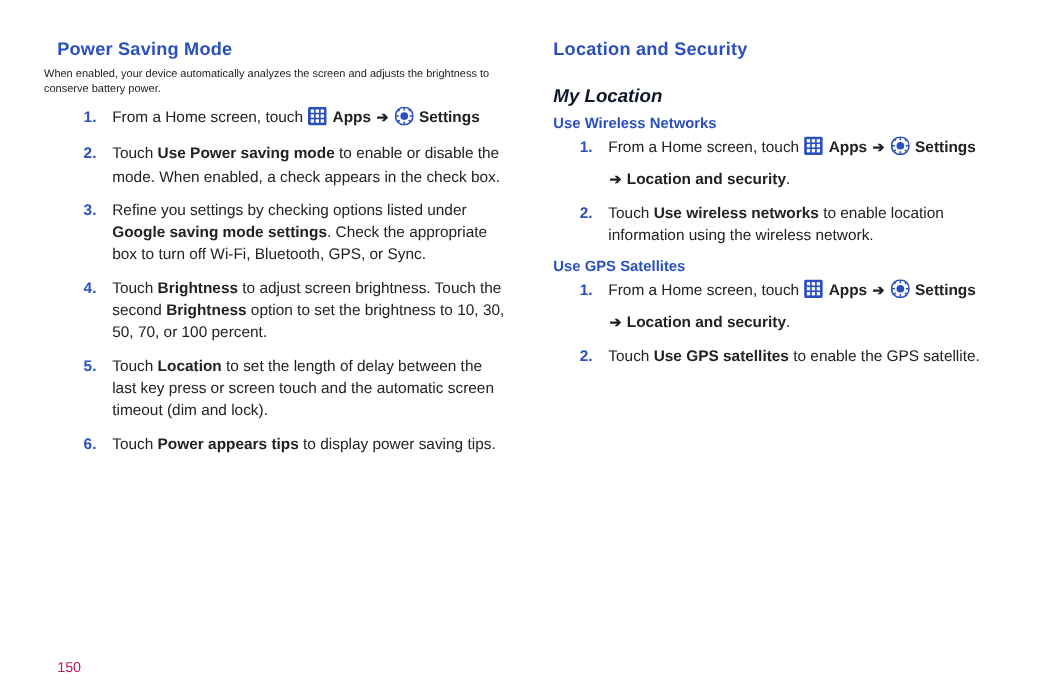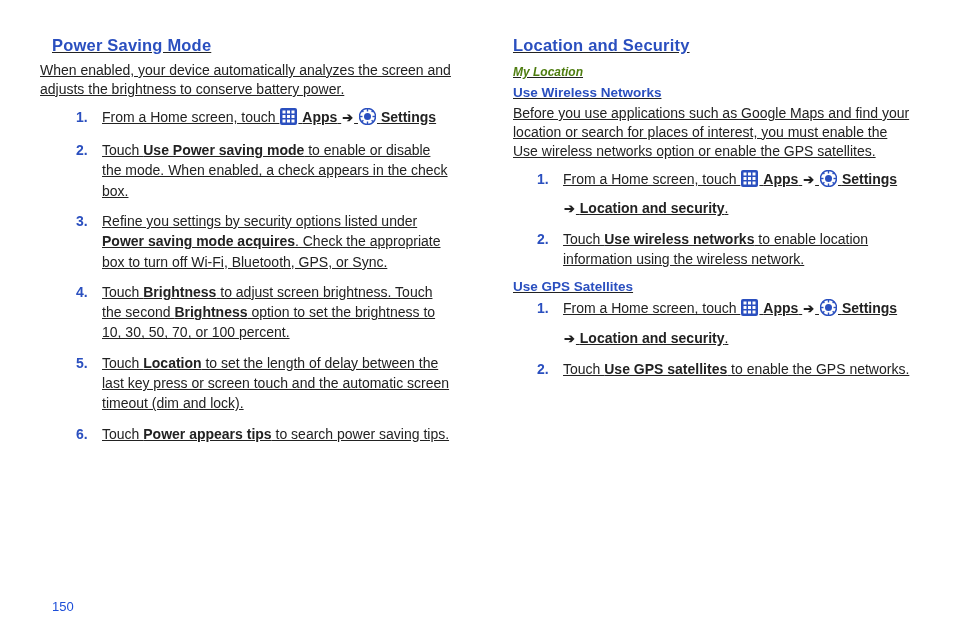--- a/index.html
+++ b/index.html
@@ -13,49 +13,48 @@
   }
   .page {
     position: relative;
     width: 954px;
     height: 636px;
     box-sizing: border-box;
     padding: 36px 40px 20px 52px;
   }
   .cols {
     display: flex;
-    gap: 60px;
-    text-decoration: underline;
+    gap: 40px;
   }
   .col {
     flex: 1 1 0;
     min-width: 0;
   }
   .h-blue {
     color: #2a4fbf;
     font-weight: 700;
     font-size: 16.5px;
     margin: 0 0 6px 0;
     letter-spacing: 0.2px;
   }
   .h-blue-sub {
-    color: #4d7c0f;
+    color: #0f172a;
     font-weight: 700;
     font-style: italic;
-    font-size: 12px;
-    margin: 10px 0 4px 0;
+    font-size: 17px;
+    margin: 23px 0 4px 0;
   }
   .h-blue-small {
     color: #2a4fbf;
     font-weight: 700;
     font-size: 13.5px;
     margin: 6px 0 4px 0;
   }
   .para {
-    font-size: 14px;
+    font-size: 10px;
     line-height: 1.35;
     margin: 0 0 8px 0;
     font-stretch: condensed;
   }
   ol.steps {
     margin: 0 0 6px 0;
     padding: 0 0 0 50px;
     list-style: none;
     counter-reset: step;
   }
@@ -86,21 +85,21 @@
   .icon {
     display: inline-block;
     vertical-align: -3px;
     margin: 0 1px;
   }
   .pagenum {
     position: absolute;
     left: 52px;
     bottom: 22px;
     font-size: 13px;
-    color: #1d4ed8;
+    color: #be185d;
   }
 </style>
 </head>
 <body>
 
 <div class="page">
   <div class="cols">
 
     <div class="col">
       <h2 class="h-blue">Power Saving Mode</h2>
@@ -142,40 +141,39 @@
                   <rect x="2.5" y="12.3" width="2.2" height="1.4" transform="rotate(-45 3.6 13)"></rect>
                 </g>
               </svg>
           </span>
           <span class="b">Settings</span>
         </li>
         <li>
           <span>Touch </span><span class="b">Use Power saving mode</span><span> to enable or disable the mode. When enabled, a check appears in the check box.</span>
         </li>
         <li>
-          <span>Refine you settings by security options listed under </span><span class="b">Power saving mode acquires</span><span>. Check the appropriate box to turn off Wi-Fi, Bluetooth, GPS, or Sync.</span>
+          <span>Refine you settings by checking options listed under </span><span class="b">Google saving mode settings</span><span>. Check the appropriate box to turn off Wi-Fi, Bluetooth, GPS, or Sync.</span>
         </li>
         <li>
           <span>Touch </span><span class="b">Brightness</span><span> to adjust screen brightness. Touch the second </span><span class="b">Brightness</span><span> option to set the brightness to 10, 30, 50, 70, or 100 percent.</span>
         </li>
         <li>
           <span>Touch </span><span class="b">Location</span><span> to set the length of delay between the last key press or screen touch and the automatic screen timeout (dim and lock).</span>
         </li>
         <li>
-          <span>Touch </span><span class="b">Power appears tips</span><span> to search power saving tips.</span>
+          <span>Touch </span><span class="b">Power appears tips</span><span> to display power saving tips.</span>
         </li>
       </ol>
     </div>
 
     <div class="col">
       <h2 class="h-blue">Location and Security</h2>
 
       <h3 class="h-blue-sub">My Location</h3>
       <h4 class="h-blue-small">Use Wireless Networks</h4>
-      <p class="para">Before you use applications such as Google Maps and find your location or search for places of interest, you must enable the Use wireless networks option or enable the GPS satellites.</p>
 
       <ol class="steps">
         <li>
           <span>From a Home screen, touch </span>
           <span class="icon">
             <svg width="17" height="17" viewBox="0 0 17 17">
                 <rect x="0" y="0" width="17" height="17" rx="2" fill="#2a4fbf"></rect>
                 <g fill="#fff">
                   <rect x="2.5" y="2.5" width="3" height="3"></rect>
                   <rect x="7" y="2.5" width="3" height="3"></rect>
@@ -256,21 +254,21 @@
                 </g>
               </svg>
           </span>
           <span class="b">Settings</span>
           <div style="margin-top:6px">
             <span class="arrow">➔</span>
             <span class="b">Location and security</span><span>.</span>
           </div>
         </li>
         <li>
-          <span>Touch </span><span class="b">Use GPS satellites</span><span> to enable the GPS networks.</span>
+          <span>Touch </span><span class="b">Use GPS satellites</span><span> to enable the GPS satellite.</span>
         </li>
       </ol>
     </div>
 
   </div>
 
   <div class="pagenum">150</div>
 </div>
 
 </body></html>

